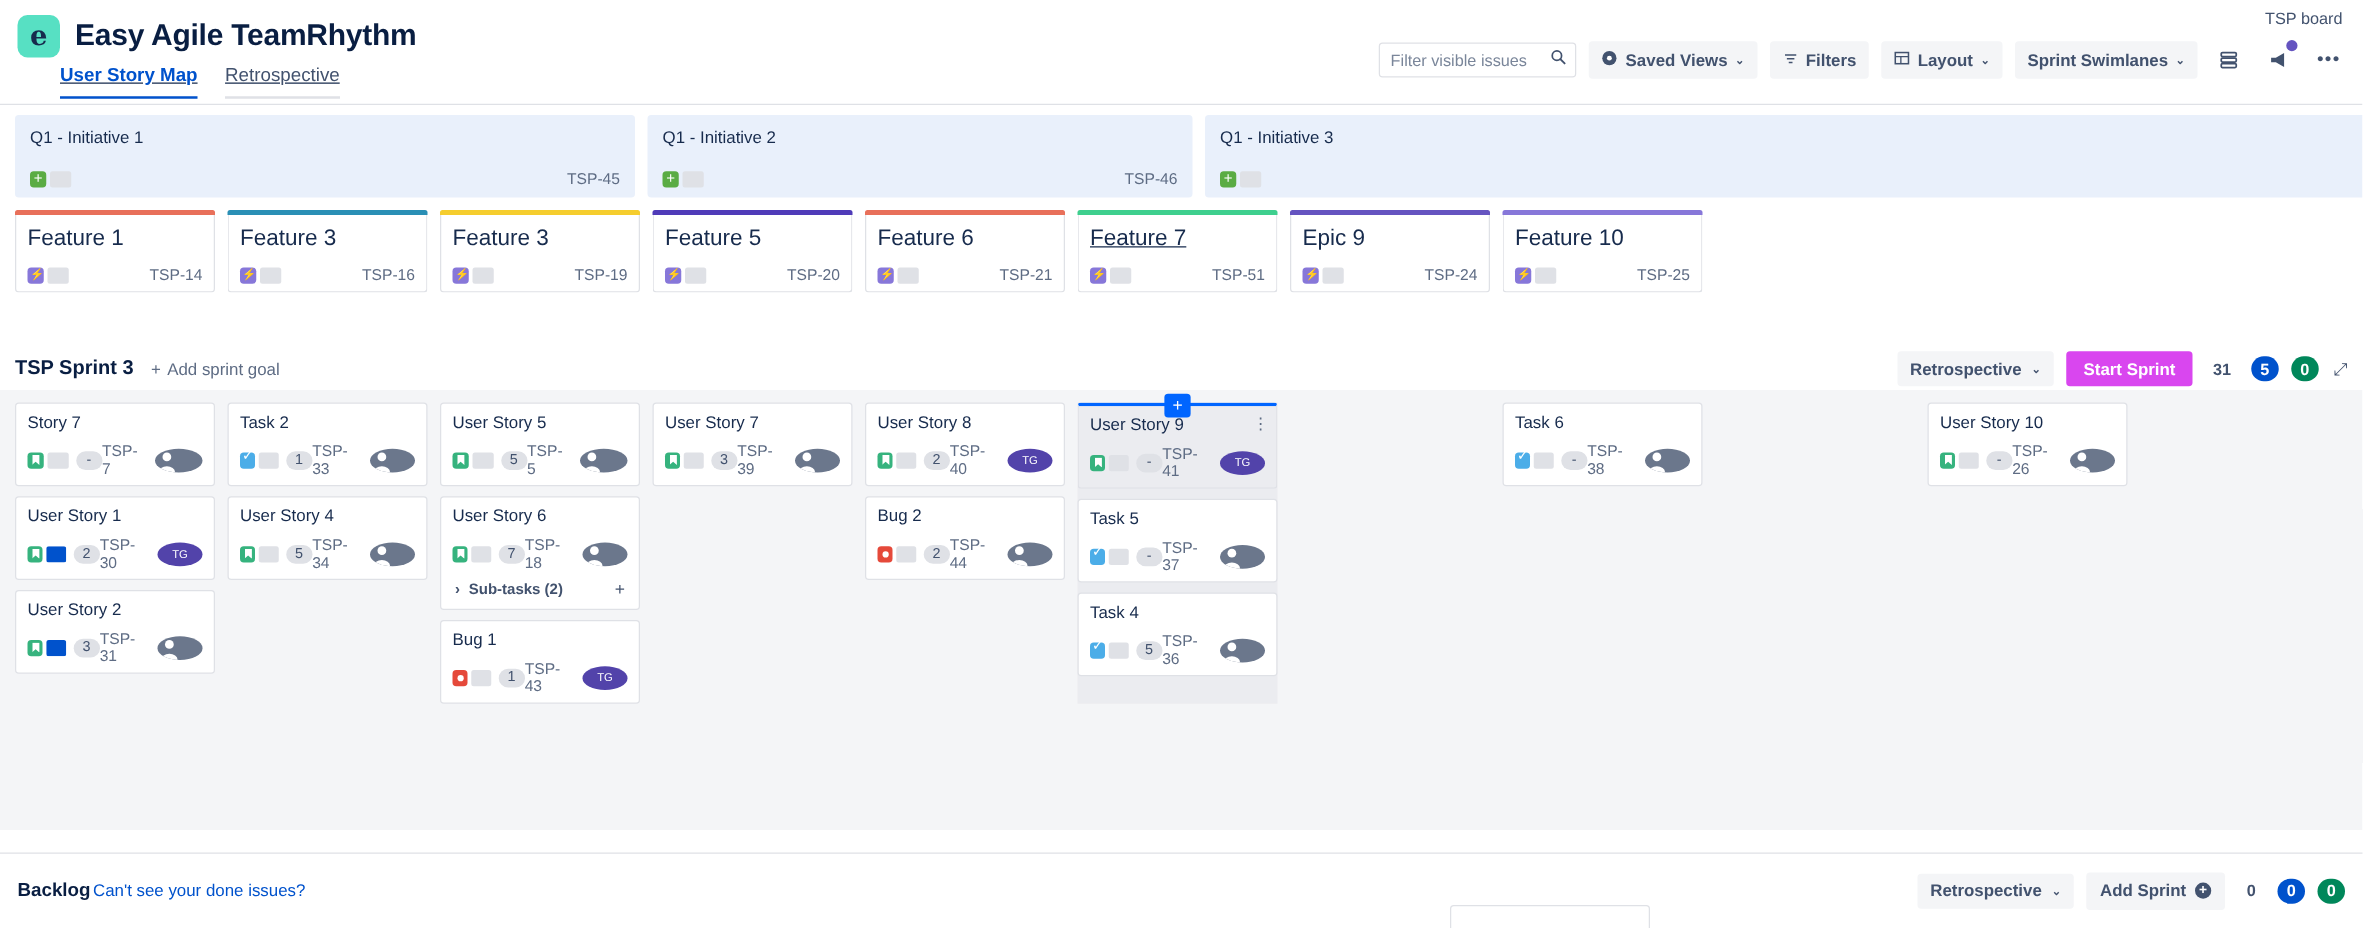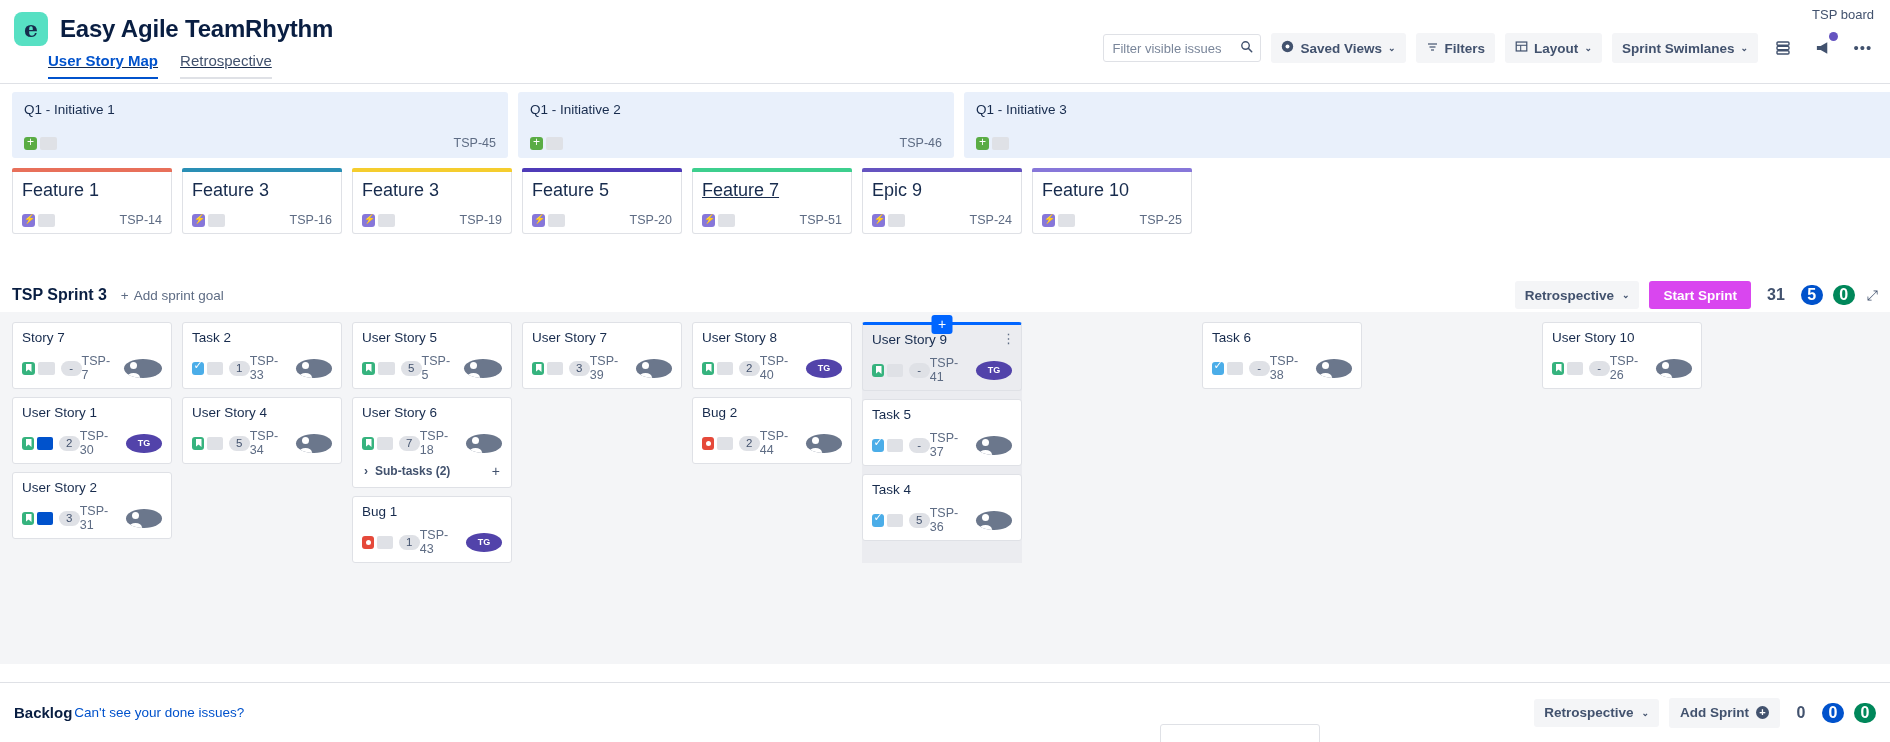--- a/index.html
+++ b/index.html
@@ -94,21 +94,21 @@
   .itype.add::after { content:"+"; position:absolute; left:0; right:0; top:-1px; color:#fff; font-size:12px; }
 
   .pbar { width:17px; height:13px; background:#dfe1e6; border-radius:2px; margin-left:3px; position:relative; overflow:hidden; }
   .pbar > i { display:block; height:100%; background:#0052cc; }
   .count {
     min-width:21px; height:15px; background:#dfe1e6; border-radius:8px; color:#42526e;
     font-size:11.5px; line-height:15px; text-align:center; margin-left:6px; padding:0 4px;
   }
   .avatar {
     width:39px; height:19px; border-radius:50%; background:#8993a4; margin-left:7px;
-    display:flex; align-items:center; justify-content:center; color:#fff; font-size:9px; font-weight:700;text-align:center;
+    display:flex; align-items:center; justify-content:center; color:#fff; font-size:9px; font-weight:400;text-align:center;
   }
   .avatar.anon { background:#6b778c; position:relative; overflow:hidden; }
   .avatar.anon::before { content:""; position:absolute; top:3px; left:6px; width:7px; height:7px; border-radius:50%; background:#fff; }
   .avatar.anon::after { content:""; position:absolute; bottom:-4px; left:3px; width:13px; height:9px; border-radius:50% 50% 0 0; background:#fff; }
   .avatar.tg { background:#5243aa; }
 
   
   .sprint-header {
     display:flex; align-items:center; height:34px; padding: 0 12px; background:#fff; gap:14px;
   }
@@ -118,21 +118,21 @@
   .pill-btn {
     height:28px; background:#f4f5f7; border-radius:3px; display:flex; align-items:center; gap:8px;
     padding:0 10px; font-size:13.5px; font-weight:600; color:#42526e; cursor:pointer; border:none;
     font-family:"Liberation Sans", sans-serif;
   }
   .primary-btn {
     height:28px; background:#d946ef; color:#fff; border-radius:3px; padding:0 14px; border:none;
     font-size:13.5px; font-weight:700; cursor:pointer; font-family:"Liberation Sans", sans-serif;
   }
   .stat {
-    min-width:22px; height:20px; border-radius:10px; font-size:16px; font-weight:700; color:#42526e;
+    min-width:22px; height:20px; border-radius:10px; font-size:13px; font-weight:700; color:#42526e;
     background:#dfe1e6; display:flex; align-items:center; justify-content:center; padding:0 6px;
   }
   .stat.blue { background:#0052cc; color:#fff; }
   .stat.green { background:#00875a; color:#fff; }
   .stat.plain { background:transparent; color:#42526e; }
   .expand-ic { color:#42526e; font-size:14px; cursor:pointer; padding-left:2px; }
 
   
   .sprint-board { position:relative; height:352px; background:#f4f5f7; overflow:hidden; }
   .cols { display:flex; gap:10px; padding:10px 0 0 12px; width:2120px; }
@@ -339,20 +339,33 @@
             <div class="feat-title">Feature 5</div>
             <div class="feat-foot">
               <span class="itype epic"></span>
               <span class="pbar">
                 <i style="width:0%"></i>
               </span>
               <span class="feat-key">TSP-20</span>
             </div>
           </div>
         </div>
+        <div style="width: 160px;">
+          <div class="feat-bar" style="background:#e8705a"></div>
+          <div class="feat-card">
+            <div class="feat-title">Feature 6</div>
+            <div class="feat-foot">
+              <span class="itype epic"></span>
+              <span class="pbar">
+                <i style="width:0%"></i>
+              </span>
+              <span class="feat-key">TSP-21</span>
+            </div>
+          </div>
+        </div>
         <div style="width: 160px; text-decoration: underline;">
           <div class="feat-bar" style="background:#3ecf8e"></div>
           <div class="feat-card">
             <div class="feat-title">Feature 7</div>
             <div class="feat-foot">
               <span class="itype epic"></span>
               <span class="pbar">
                 <i style="width:0%"></i>
               </span>
               <span class="feat-key">TSP-51</span>

